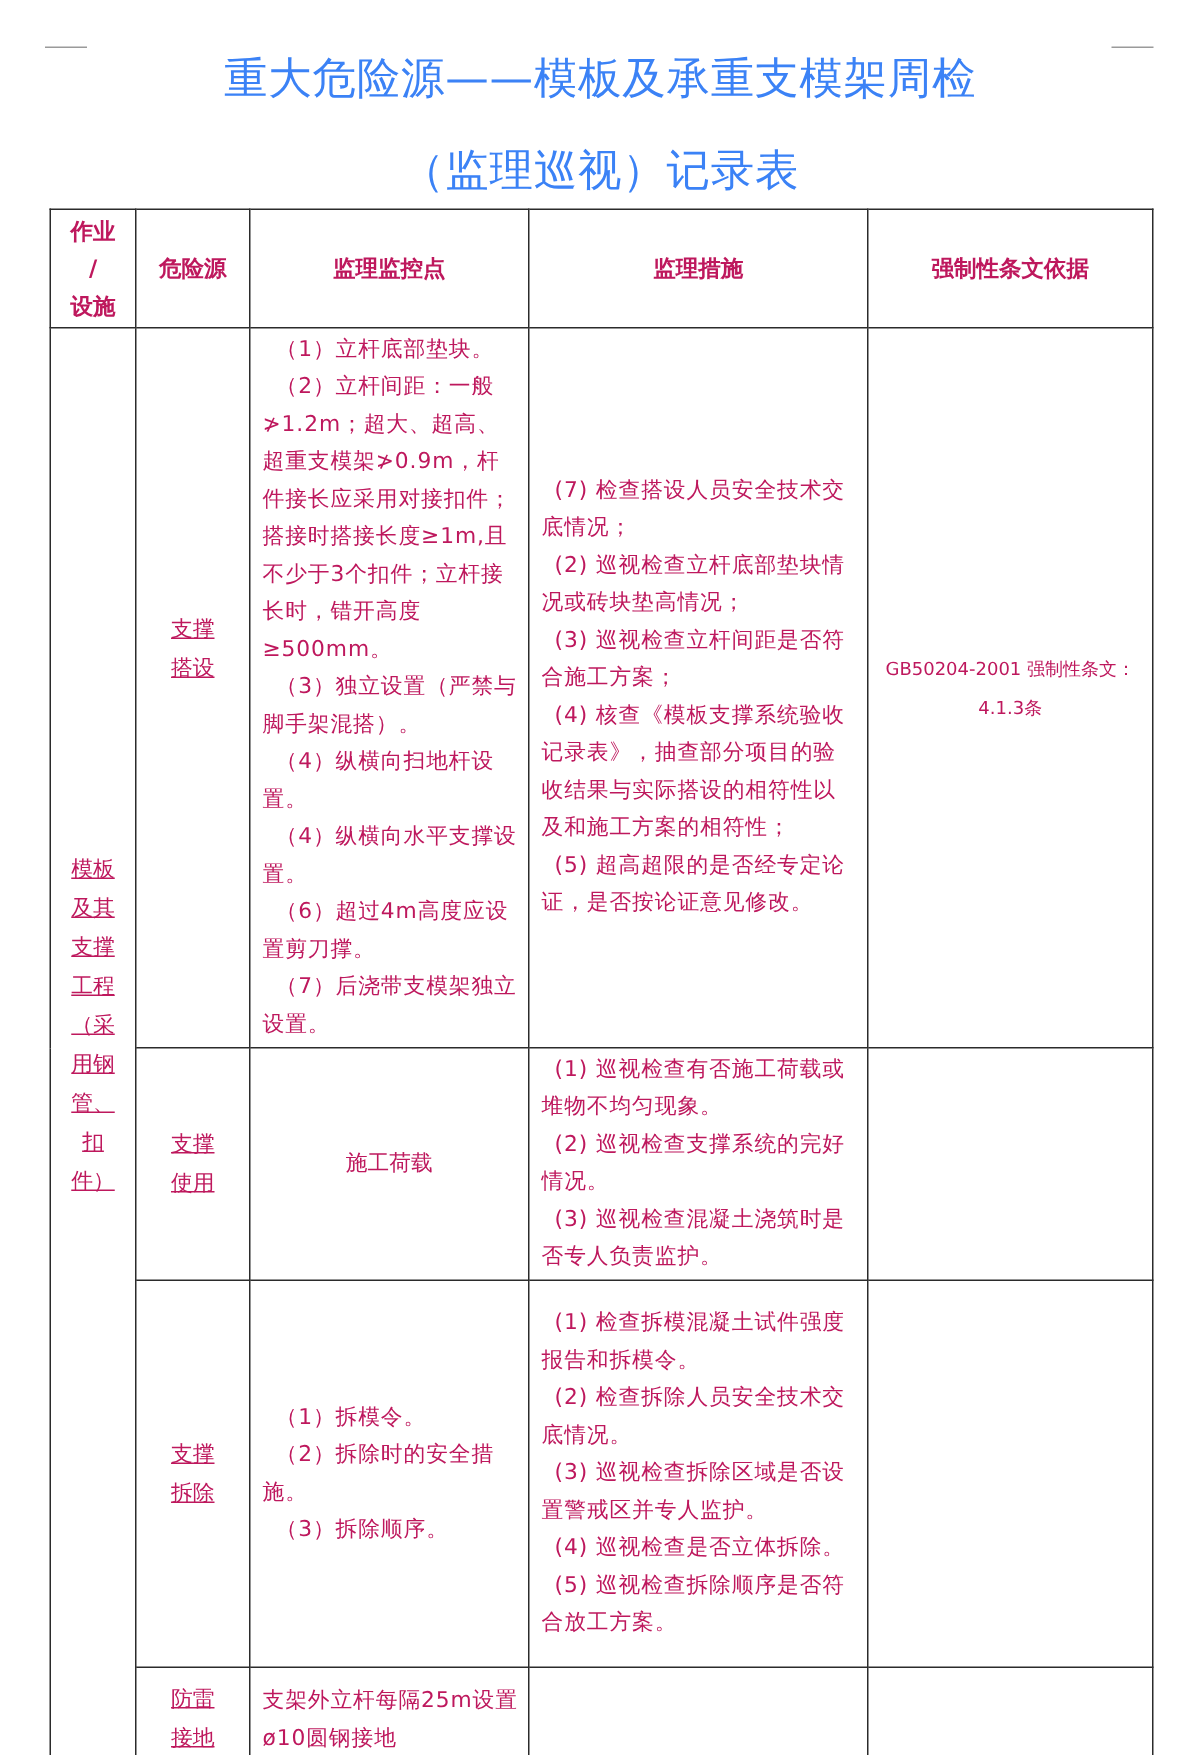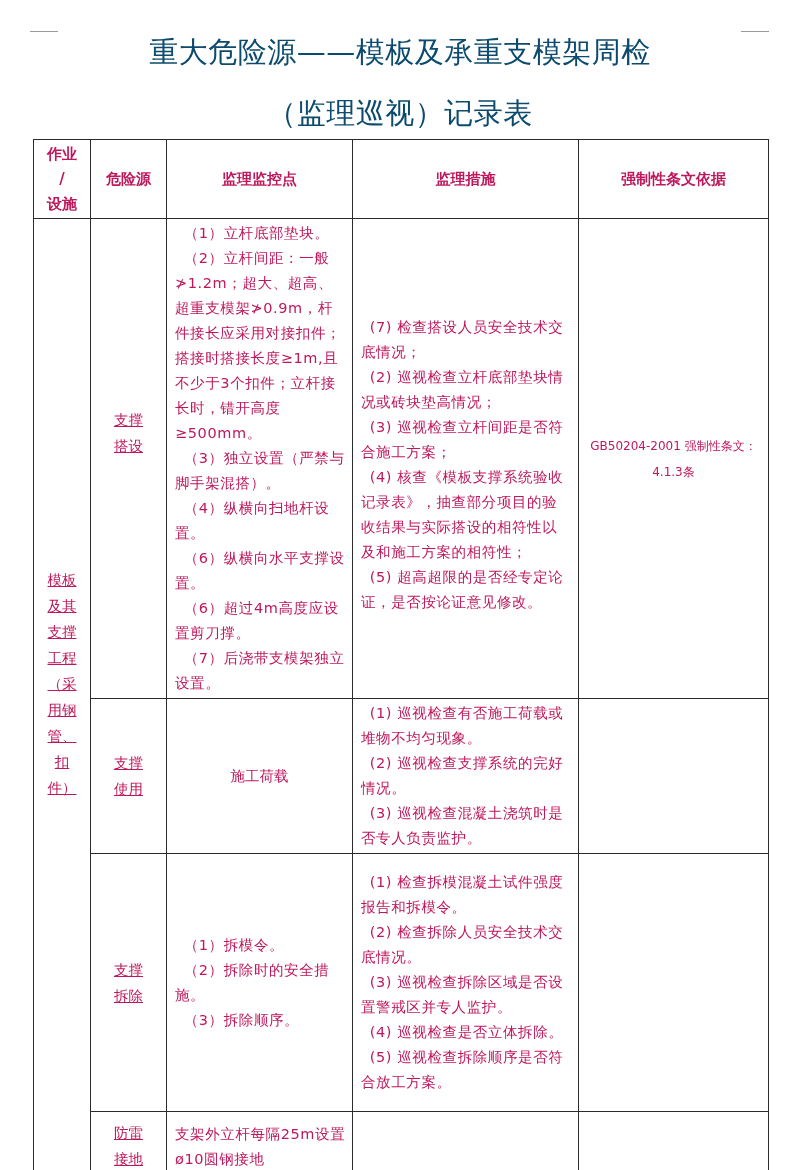--- a/index.html
+++ b/index.html
@@ -5,21 +5,21 @@
   html, body { margin: 0; padding: 0; }
   body {
     width: 800px; height: 1170px; background: #ffffff; position: relative; overflow: hidden;
     font-family: "DejaVu Sans", "Liberation Sans", sans-serif; color: #111111;
   }
   .corner-mark { position: absolute; top: 31px; width: 28px; height: 1px; background: #9a9a9a; }
   .corner-mark.left { left: 30px; }
   .corner-mark.right { left: 741px; }
   .title {
     position: absolute; left: 0; width: 800px; text-align: center;
-    font-size: 29px; letter-spacing: 0.5px; color: #0c4a6e;
+    font-size: 29px; letter-spacing: 0.5px; color: #3b82f6;
   }
   .title.line1 { top: 33px; }
   .title.line2 { top: 94px; }
 
   table.record {
     position: absolute; left: 33px; top: 139px;
     border-collapse: collapse; table-layout: fixed; width: 735px;
   }
   table.record td, table.record th {
     border: 1.5px solid #2b2b2b; padding: 0; vertical-align: middle;
@@ -78,21 +78,21 @@
     </td>
     <td class="center" style="vertical-align:top;">
       <div class="vertical-label" style="margin-top:188px;">支撑搭设</div>
     </td>
     <td>
       <div class="cell-text">
         <p class="item">（1）立杆底部垫块。</p>
         <p class="item">（2）立杆间距：一般≯1.2m；超大、超高、超重支模架≯0.9m，杆件接长应采用对接扣件；搭接时搭接长度≥1m,且不少于3个扣件；立杆接长时，错开高度≥500mm。</p>
         <p class="item">（3）独立设置（严禁与脚手架混搭）。</p>
         <p class="item">（4）纵横向扫地杆设置。</p>
-        <p class="item">（6）纵横向水平支撑设置。</p>
+        <p class="item">（4）纵横向水平支撑设置。</p>
         <p class="item">（6）超过4m高度应设置剪刀撑。</p>
         <p class="item">（7）后浇带支模架独立设置。</p>
       </div>
     </td>
     <td>
       <div class="cell-text" style="padding-top:14px;">
         <p class="item">(7) 检查搭设人员安全技术交底情况；</p>
         <p class="item">(2) 巡视检查立杆底部垫块情况或砖块垫高情况；</p>
         <p class="item">(3) 巡视检查立杆间距是否符合施工方案；</p>
         <p class="item">(4) 核查《模板支撑系统验收记录表》，抽查部分项目的验收结果与实际搭设的相符性以及和施工方案的相符性；</p>

